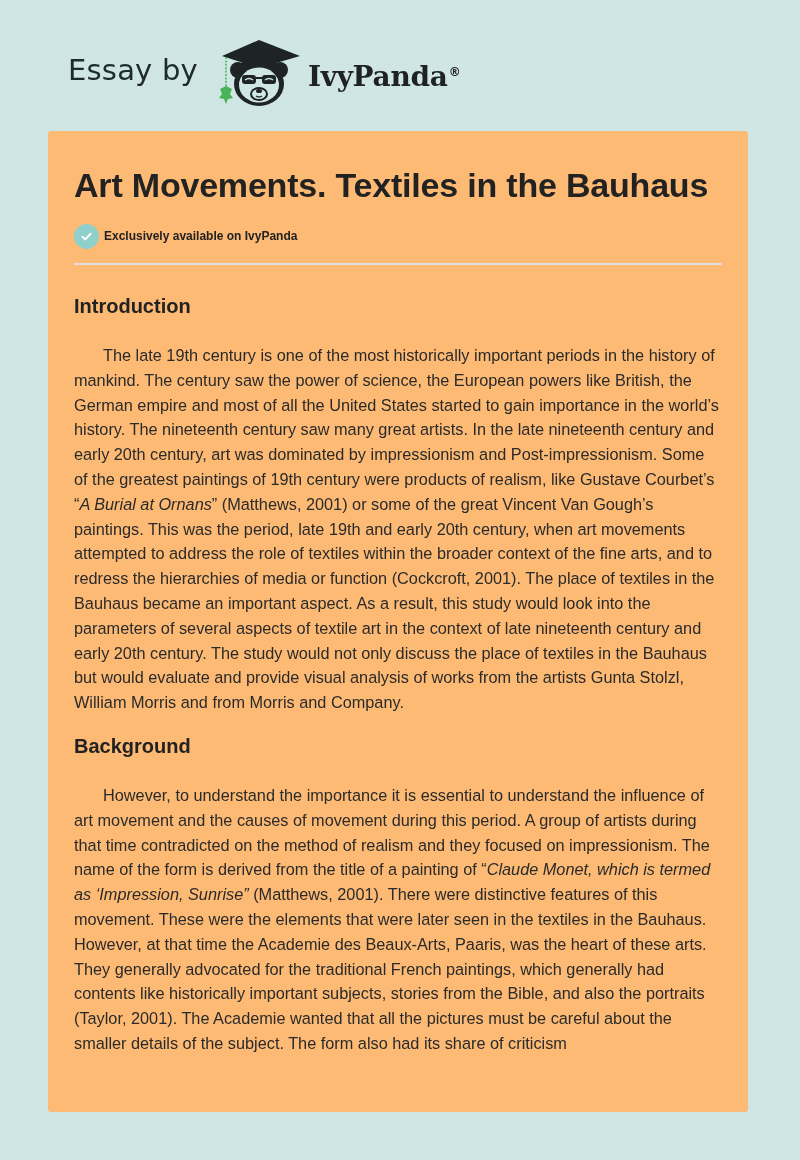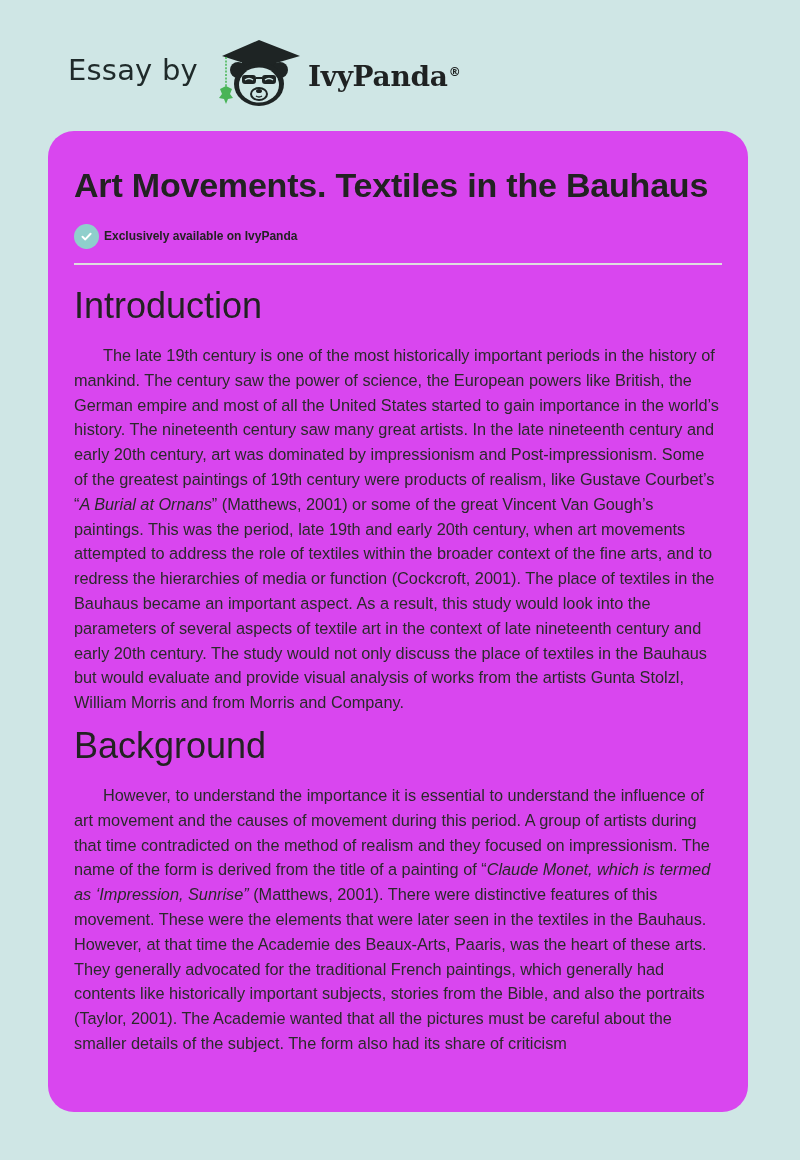--- a/index.html
+++ b/index.html
@@ -49,22 +49,22 @@
       font-size: 12px;
       vertical-align: super;
       margin-left: 1px;
     }
     .card {
       position: absolute;
       left: 48px;
       top: 131px;
       width: 700px;
       height: 981px;
-      background: #d946ef;
-      border-radius: 26px;
+      background: #fdba74;
+      border-radius: 3px;
       overflow: hidden;
       padding: 0 26px 0 26px;
     }
     .title {
       margin-top: 33px;
       font-family: "Liberation Sans", sans-serif;
       font-weight: bold;
       font-size: 34px;
       line-height: 42px;
       color: #222222;
@@ -92,22 +92,22 @@
       font-size: 12px;
       color: #222222;
     }
     .divider {
       margin-top: 14px;
       height: 2px;
       background: #dedede;
       width: 100%;
     }
     .section-heading {
-      font-weight: normal;
-      font-size: 36px;
+      font-weight: bold;
+      font-size: 20px;
       line-height: 34px;
       color: #222222;
     }
     .h-intro { margin-top: 24px; }
     .h-bg { margin-top: 14px; }
     .para {
       font-size: 16.3px;
       line-height: 24.8px;
       color: #2a2a2a;
       text-indent: 29px;

